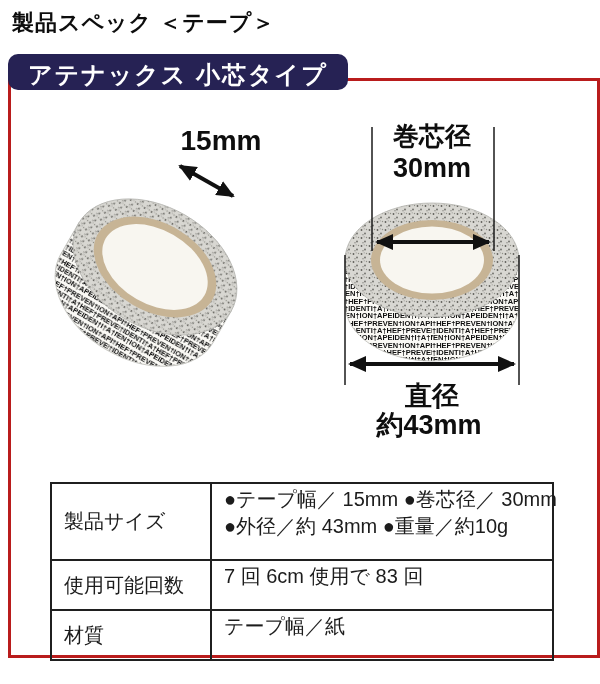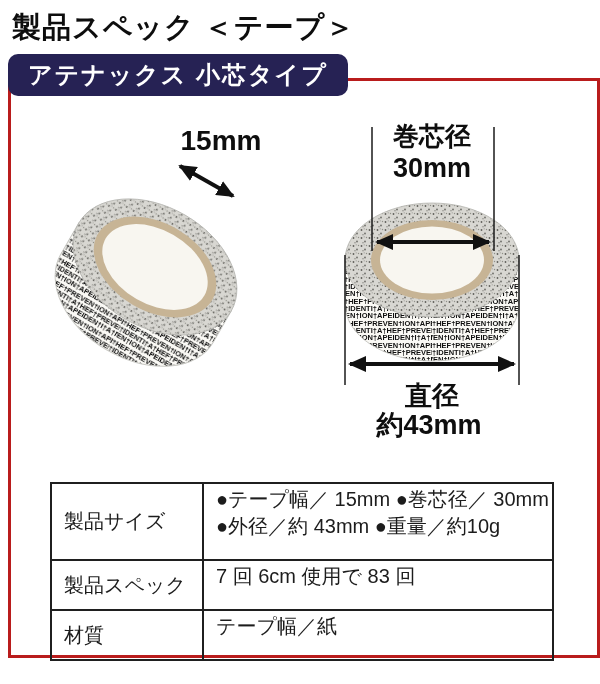--- a/index.html
+++ b/index.html
@@ -1,33 +1,33 @@
 <!DOCTYPE html>
 <html><head>
 <meta charset="utf-8">
 <style>
   html,body{margin:0;padding:0;background:#fff;}
   .canvas{position:relative;width:600px;height:684px;background:#ffffff;overflow:hidden;
           font-family:"Liberation Sans",sans-serif;color:#111;}
-  .page-title{position:absolute;left:12px;top:8px;font-size:29px;font-weight:900;
+  .page-title{position:absolute;left:12px;top:8px;font-size:22px;font-weight:900;
               letter-spacing:1px;color:#0d0d0d;white-space:nowrap;}
-  .badge{position:absolute;left:8px;top:54px;height:42px;line-height:42px;
+  .badge{position:absolute;left:8px;top:54px;height:36px;line-height:42px;
          background:#262254;color:#fff;font-size:24px;font-weight:800;
          letter-spacing:2px;padding:0 20px;border-radius:10px;white-space:nowrap;z-index:2;}
   .frame{position:absolute;left:8px;top:78px;width:586px;height:574px;
          border:3px solid #b91c1c;background:#fff;}
   .diagram-svg{position:absolute;left:0;top:0;}
   .diagram-svg text{font-family:"Liberation Sans",sans-serif;font-weight:bold;fill:#0e0e0e;}
   .meas{stroke:#111;stroke-width:4;}
   .tick{stroke:#1a1a1a;stroke-width:1.5;}
   .spec-table{position:absolute;left:39px;top:401px;width:504px;
               border-collapse:collapse;table-layout:fixed;}
   .spec-table th,.spec-table td{border:2px solid #1f1f1f;vertical-align:middle;
               font-size:20px;font-weight:500;color:#1c1c1c;text-align:left;}
-  .spec-table th{width:138px;padding:0 0 0 12px;font-weight:500;}
+  .spec-table th{width:138px;padding:0 8px 0 12px;font-weight:500;}
   .spec-table td{padding:2px 0 19px 12px;}
   .spec-table tr.tall{height:60px;}
   .spec-table tr.short{height:36px;}
   .vline{line-height:27px;white-space:nowrap;}
 </style>
 </head>
 <body>
 
 <div class="canvas">
 
@@ -91,21 +91,21 @@
     <table class="spec-table">
       <tbody>
           <tr class="tall">
         <th>製品サイズ</th>
         <td>
           <div class="vline">●テープ幅／ 15mm ●巻芯径／ 30mm</div>
           <div class="vline">●外径／約 43mm ●重量／約10g</div>
         </td>
       </tr>
       <tr class="short">
-        <th>製品スペック</th>
+        <th>使用可能回数</th>
         <td>
           <div class="vline">7 回 6cm 使用で 83 回</div>
         </td>
       </tr>
       <tr class="short">
         <th>材質</th>
         <td>
           <div class="vline">テープ幅／紙</div>
         </td>
       </tr>

